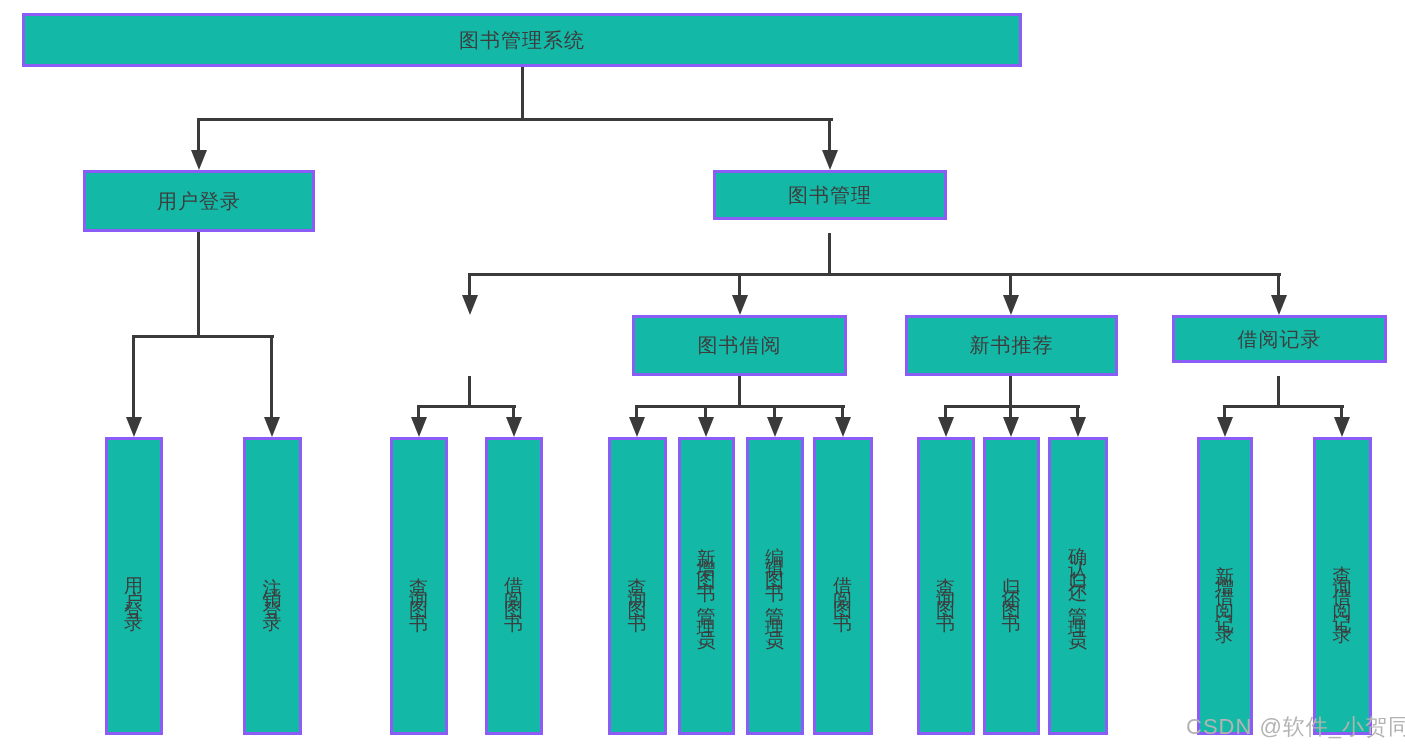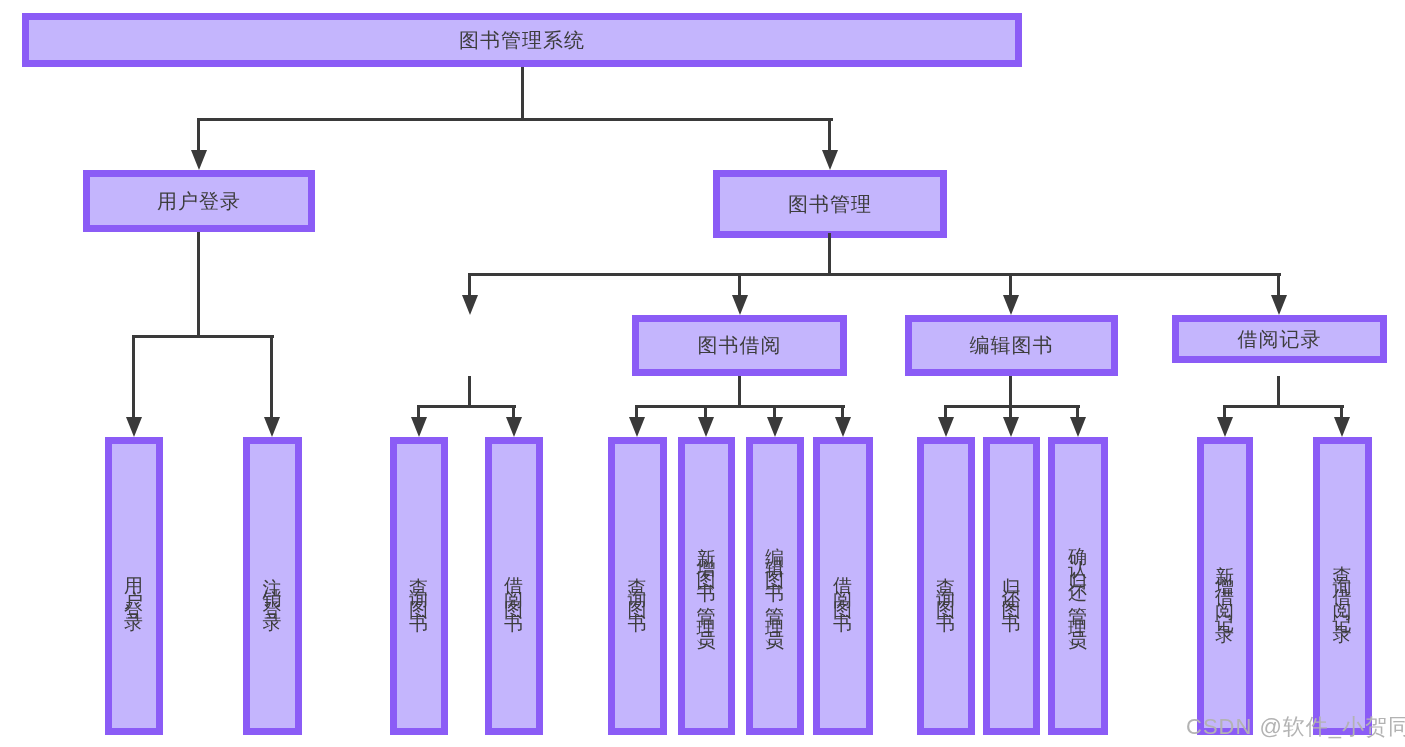--- a/index.html
+++ b/index.html
@@ -11,22 +11,22 @@
   .canvas {
     position: relative;
     width: 1405px;
     height: 747px;
     background: #ffffff;
     overflow: hidden;
   }
   .box {
     position: absolute;
     box-sizing: border-box;
-    border: 7px solid #8b5cf6;
-    background: #c4b5fd;
+    border: 3px solid #8b5cf6;
+    background: #14b8a6;
     display: flex;
     align-items: center;
     justify-content: center;
     color: #3d3d3d;
     font-size: 20px;
     letter-spacing: 1px;
     white-space: nowrap;
   }
   .box.v {
     writing-mode: vertical-rl;
@@ -66,24 +66,24 @@
   }
 </style>
 </head>
 <body>
 
 <div class="canvas">
 
   <div class="box" style="left:22px; top:13px; width:1000px; height:54px;">图书管理系统</div>
 
   <div class="box" style="left:83px; top:170px; width:232px; height:62px;">用户登录</div>
-  <div class="box" style="left:713px; top:170px; width:234px; height:68px;">图书管理</div>
+  <div class="box" style="left:713px; top:170px; width:234px; height:50px;">图书管理</div>
 
   <div class="box" style="left:632px; top:315px; width:215px; height:61px;">图书借阅</div>
-  <div class="box" style="left:905px; top:315px; width:213px; height:61px;">编辑图书</div>
+  <div class="box" style="left:905px; top:315px; width:213px; height:61px;">新书推荐</div>
   <div class="box" style="left:1172px; top:315px; width:215px; height:48px;">借阅记录</div>
 
   <div class="box v" style="left:105px; top:437px; width:58px; height:298px;">用户登录</div>
   <div class="box v" style="left:243px; top:437px; width:59px; height:298px;">注销登录</div>
 
   <div class="box v" style="left:390px; top:437px; width:58px; height:298px;">查询图书</div>
   <div class="box v" style="left:485px; top:437px; width:58px; height:298px;">借阅图书</div>
 
   <div class="box v" style="left:608px; top:437px; width:59px; height:298px;">查询图书</div>
   <div class="box v" style="left:678px; top:437px; width:57px; height:298px;">新增图书（管理员）</div>

